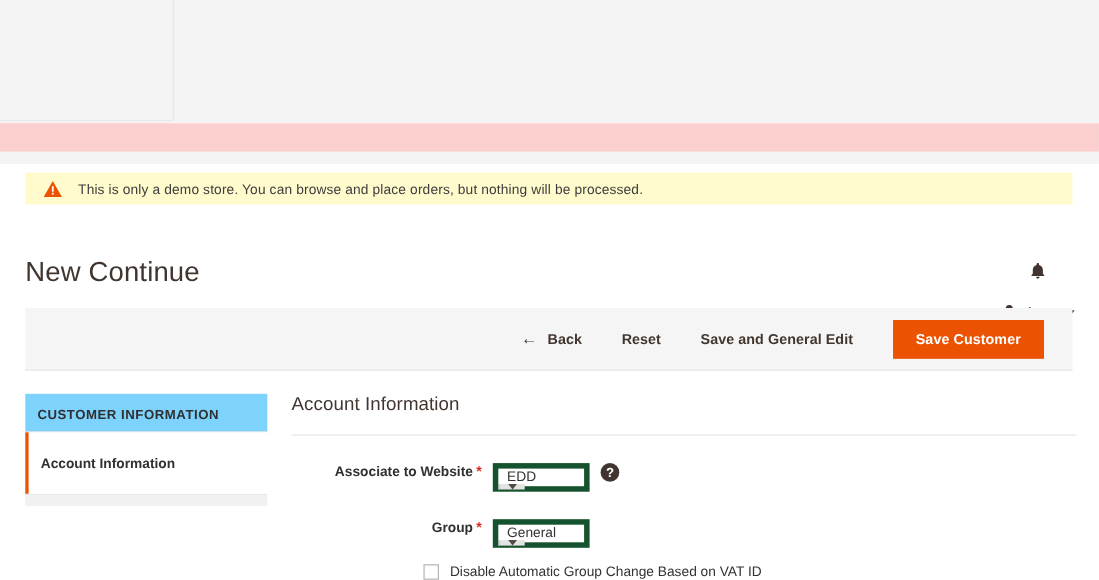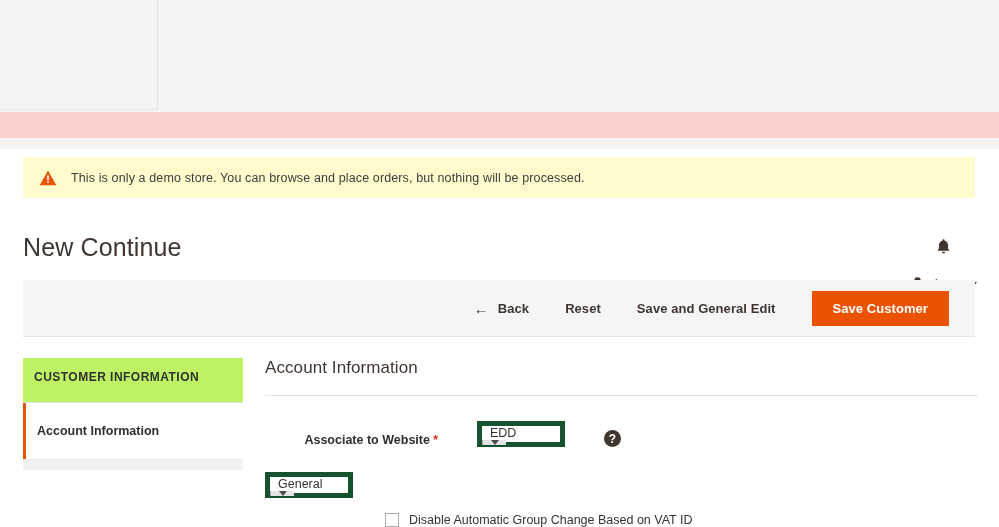--- a/index.html
+++ b/index.html
@@ -44,21 +44,21 @@
     position: absolute;
     left: 0; top: 138px;
     width: 999px; height: 11px;
     background: #f4f4f4;
   }
 
   
   .demo-banner {
     position: absolute;
     left: 23px; top: 157px;
-    width: 952px; height: 41px;
+    width: 952px; height: 29px;
     background: #fffbcc;
     display: flex;
     align-items: center;
     box-sizing: border-box;
   }
   .warn-icon {
     width: 18px; height: 18px;
     margin-left: 16px;
     margin-right: 14px;
     flex: 0 0 auto;
@@ -160,29 +160,29 @@
     box-sizing: border-box;
   }
 
   
   .sidebar {
     position: absolute;
     left: 23px; top: 358px;
     width: 220px;
   }
   .sidebar-title {
-    background: #bef264;
+    background: #7dd3fc;
     border-bottom: 1px solid #e3e3e3;
     font-size: 12px;
     font-weight: bold;
     color: #303030;
     letter-spacing: 0.04em;
     padding: 12px 0 12px 11px;
     box-sizing: border-box;
-    height: 45px;
+    height: 35px;
   }
   .sidebar-item {
     background: #ffffff;
     border-left: 3px solid #eb5202;
     padding: 14px 0 14px 11px;
     font-size: 12.5px;
     font-weight: bold;
     color: #303030;
     box-sizing: border-box;
     height: 56px;
@@ -206,23 +206,22 @@
     font-size: 17px;
     font-weight: normal;
     color: #41362f;
     padding-bottom: 17px;
     border-bottom: 1px solid #e3e3e3;
     letter-spacing: 0.005em;
   }
 
   .field-row {
     display: flex;
-    align-items: flex-end;
+    align-items: flex-start;
     margin-top: 25px;
-    gap: 29px;
   }
   .field-label {
     width: 183px;
     text-align: right;
     font-size: 12.5px;
     font-weight: bold;
     color: #303030;
     padding-right: 10px;
     box-sizing: border-box;
     flex: 0 0 auto;
@@ -372,20 +371,23 @@
     <div class="select-wrap">
       <span class="select-value">EDD</span>
       <span class="select-arrow">
           <i></i>
         </span>
     </div>
     <div class="help-icon">?</div>
   </div>
 
   <div class="field-row">
+    <div class="field-label">
+      <span>Group</span><span class="req-star">*</span>
+    </div>
     <div class="select-wrap">
       <span class="select-value">General</span>
       <span class="select-arrow">
           <i></i>
         </span>
     </div>
   </div>
 
   <div class="checkbox-row">
     <div class="checkbox-box"></div>

